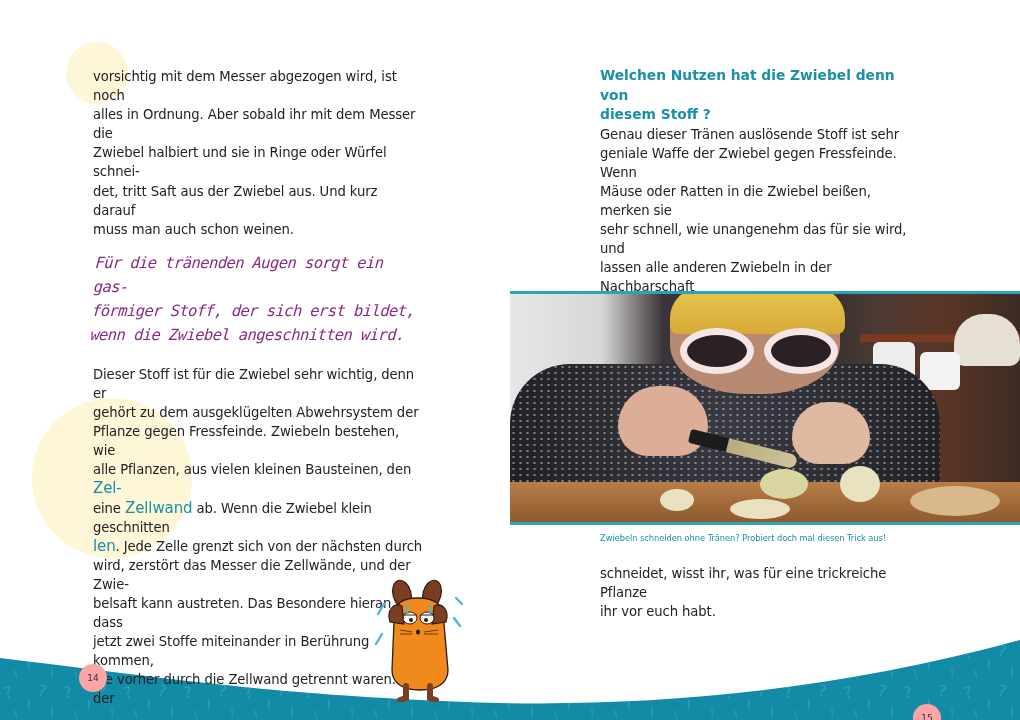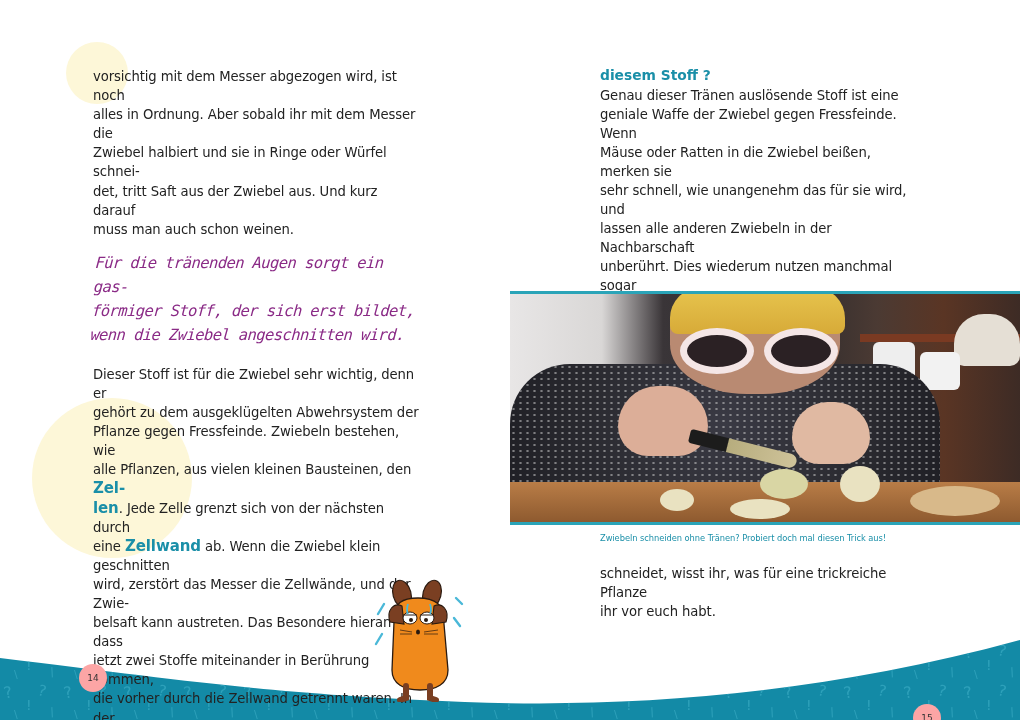--- a/index.html
+++ b/index.html
@@ -11,21 +11,21 @@
   .deco-circle { position: absolute; border-radius: 50%; background: #fdf7d8; z-index: 0; }
   .deco-top { left: 66px; top: 42px; width: 62px; height: 62px; }
   .deco-mid { left: 32px; top: 398px; width: 160px; height: 160px; }
 
   .column { position: absolute; z-index: 2; }
   .col-left { left: 93px; top: 67px; width: 330px; }
   .col-right { left: 600px; top: 66px; width: 320px; }
 
   .body-text { font-size: 13.2px; line-height: 19.1px; color: #222222; letter-spacing: -0.1px; }
   .body-text p { margin: 0; }
-  .term { color: #1a8fa8; font-weight: bold; font-size: 15px; }
+  .term { color: #1a8fa8; font-weight: normal; font-size: 15px; }
 
   .handwritten {
     margin: 12px 0 18px 0;
     font-family: "DejaVu Sans Mono", monospace;
     font-style: italic;
     color: #8a2a86;
     font-size: 15.5px;
     line-height: 24px;
     letter-spacing: -0.6px;
     transform: skewX(-4deg);
@@ -92,36 +92,37 @@
       <div>Für die tränenden Augen sorgt ein gas-</div>
       <div>förmiger Stoff, der sich erst bildet,</div>
       <div>wenn die Zwiebel angeschnitten wird.</div>
     </div>
 
     <div class="body-text">
       <p>Dieser Stoff ist für die Zwiebel sehr wichtig, denn er</p>
       <p>gehört zu dem ausgeklügelten Abwehrsystem der</p>
       <p>Pflanze gegen Fressfeinde. Zwiebeln bestehen, wie</p>
       <p><span>alle Pflanzen, aus vielen kleinen Bausteinen, den </span><span class="term">Zel-</span></p>
+      <p><span>eine </span><span class="term">Zellwand</span><span> ab. Wenn die Zwiebel klein geschnitten</span></p>
       <p><span class="term">len</span><span>. Jede Zelle grenzt sich von der nächsten durch</span></p>
-      <p><span>eine </span><span class="term">Zellwand</span><span> ab. Wenn die Zwiebel klein geschnitten</span></p>
       <p>wird, zerstört das Messer die Zellwände, und der Zwie-</p>
       <p>belsaft kann austreten. Das Besondere hieran ist, dass</p>
       <p>jetzt zwei Stoffe miteinander in Berührung kommen,</p>
       <p>die vorher durch die Zellwand getrennt waren. In der</p>
 
     </div>
   </div>
 
   <div class="column col-right">
     <div class="heading">
+      <div>Welchen Nutzen hat die Zwiebel denn von</div>
       <div>diesem Stoff ?</div>
     </div>
     <div class="body-text">
-      <p>Genau dieser Tränen auslösende Stoff ist eine</p>
+      <p>Genau dieser Tränen auslösende Stoff ist sehr</p>
       <p>geniale Waffe der Zwiebel gegen Fressfeinde. Wenn</p>
       <p>Mäuse oder Ratten in die Zwiebel beißen, merken sie</p>
       <p>sehr schnell, wie unangenehm das für sie wird, und</p>
       <p>lassen alle anderen Zwiebeln in der Nachbarschaft</p>
       <p>unberührt. Dies wiederum nutzen manchmal sogar</p>
       <p>Gärtner aus. Sie setzen Zwiebeln und Knoblauch,</p>
       <p>der den gleichen Abwehrtrick hat, zwischen die Blu-</p>
       <p>menreihen und hoffen, so die Mäuse zu vertreiben.</p>
     </div>
   </div>

